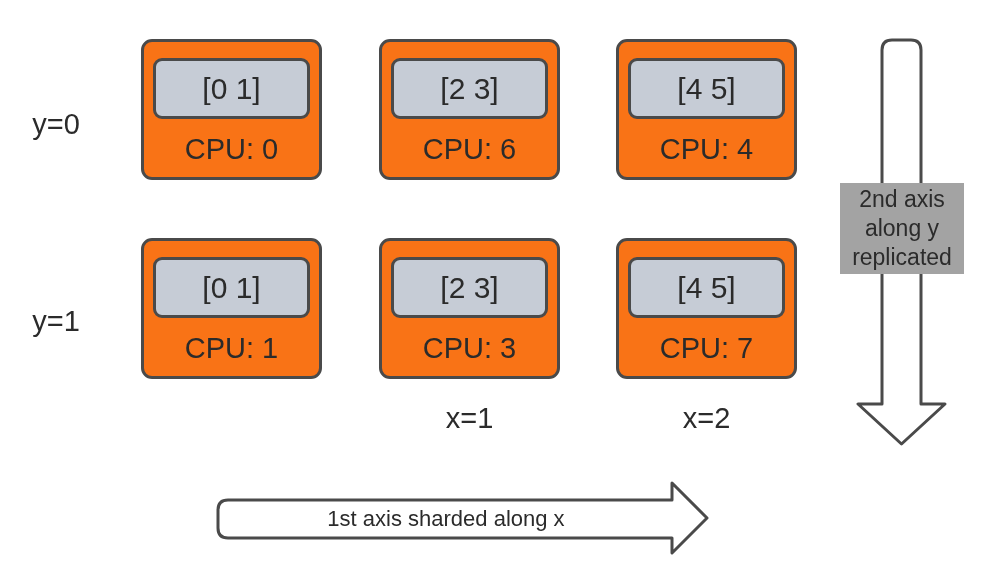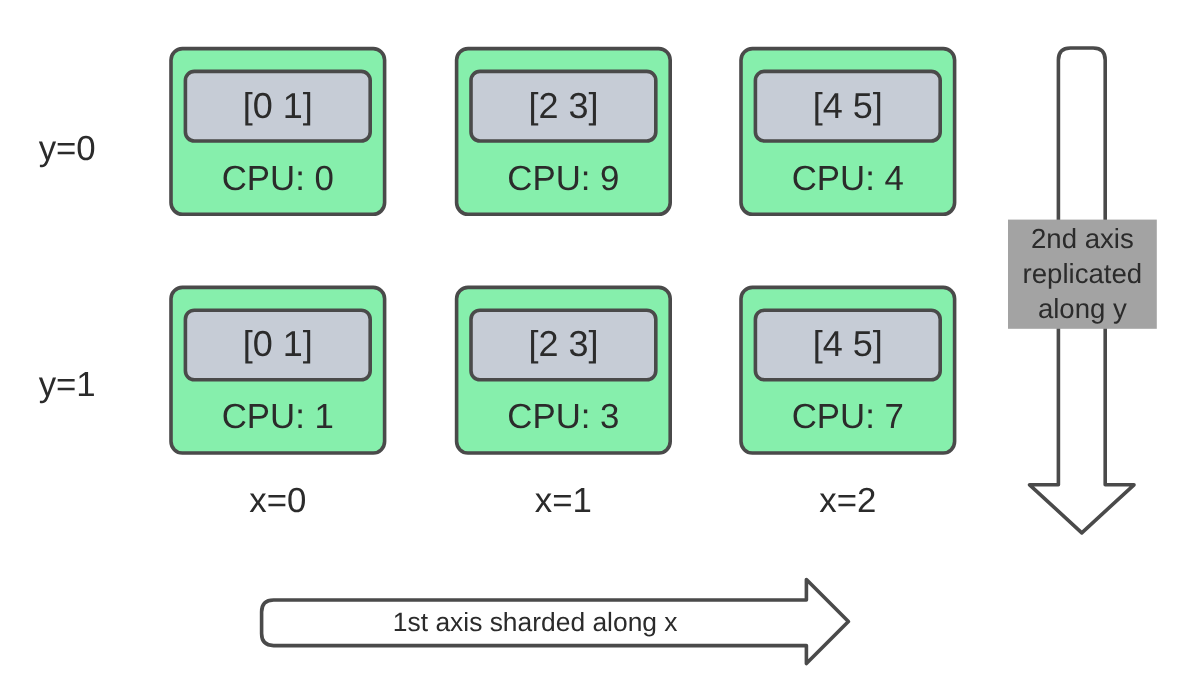--- a/index.html
+++ b/index.html
@@ -31,21 +31,21 @@
   .col-label-2 { left: 616px; top: 402px; width: 181px; }
 
   
   .device {
     position: absolute;
     width: 181px;
     height: 141px;
     box-sizing: border-box;
     border: 3px solid var(--outline, #4a4a4a);
     border-radius: 11px;
-    background: #86efac;
+    background: #f97316;
     display: flex;
     flex-direction: column;
     align-items: center;
   }
   .dev-r0c0 { left: 141px; top: 39px; }
   .dev-r0c1 { left: 379px; top: 39px; }
   .dev-r0c2 { left: 616px; top: 39px; }
   .dev-r1c0 { left: 141px; top: 238px; }
   .dev-r1c1 { left: 379px; top: 238px; }
   .dev-r1c2 { left: 616px; top: 238px; }
@@ -122,21 +122,21 @@
   <div class="device dev-r0c0">
     <div class="shard-chip">
       <span>[0 1]</span>
     </div>
     <div class="cpu-label">CPU: 0</div>
   </div>
   <div class="device dev-r0c1">
     <div class="shard-chip">
       <span>[2 3]</span>
     </div>
-    <div class="cpu-label">CPU: 9</div>
+    <div class="cpu-label">CPU: 6</div>
   </div>
   <div class="device dev-r0c2">
     <div class="shard-chip">
       <span>[4 5]</span>
     </div>
     <div class="cpu-label">CPU: 4</div>
   </div>
 
   <div class="device dev-r1c0">
     <div class="shard-chip">
@@ -150,31 +150,30 @@
     </div>
     <div class="cpu-label">CPU: 3</div>
   </div>
   <div class="device dev-r1c2">
     <div class="shard-chip">
       <span>[4 5]</span>
     </div>
     <div class="cpu-label">CPU: 7</div>
   </div>
 
-  <div class="axis-label col-label-0">x=0</div>
   <div class="axis-label col-label-1">x=1</div>
   <div class="axis-label col-label-2">x=2</div>
 
   <svg class="h-arrow-svg" viewBox="0 0 502 84" aria-hidden="true">
     <path class="arrow-path" d="M 16 22 H 460 V 5 L 495 40 L 460 75 V 60 H 16 Q 6 60 6 50 V 32 Q 6 22 16 22 Z"></path>
   </svg>
   <div class="h-arrow-label">1st axis sharded along x</div>
 
   <svg class="v-arrow-svg" viewBox="0 0 94 412" aria-hidden="true">
     <path class="arrow-path" d="M 27 368 V 14 Q 27 4 37 4 H 56 Q 66 4 66 14 V 368 H 90 L 46.5 408 L 3 368 H 27 Z"></path>
   </svg>
   <div class="v-arrow-label">
     <div>2nd axis</div>
+    <div>along y</div>
     <div>replicated</div>
-    <div>along y</div>
   </div>
 
 </div>
 
 </body></html>

